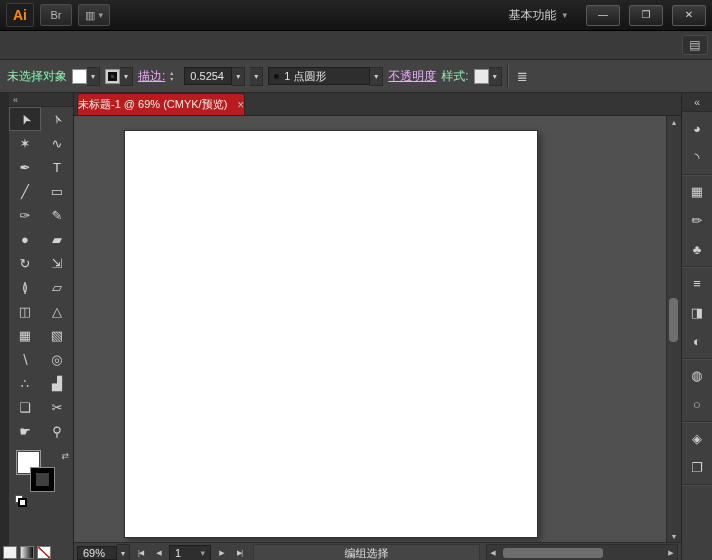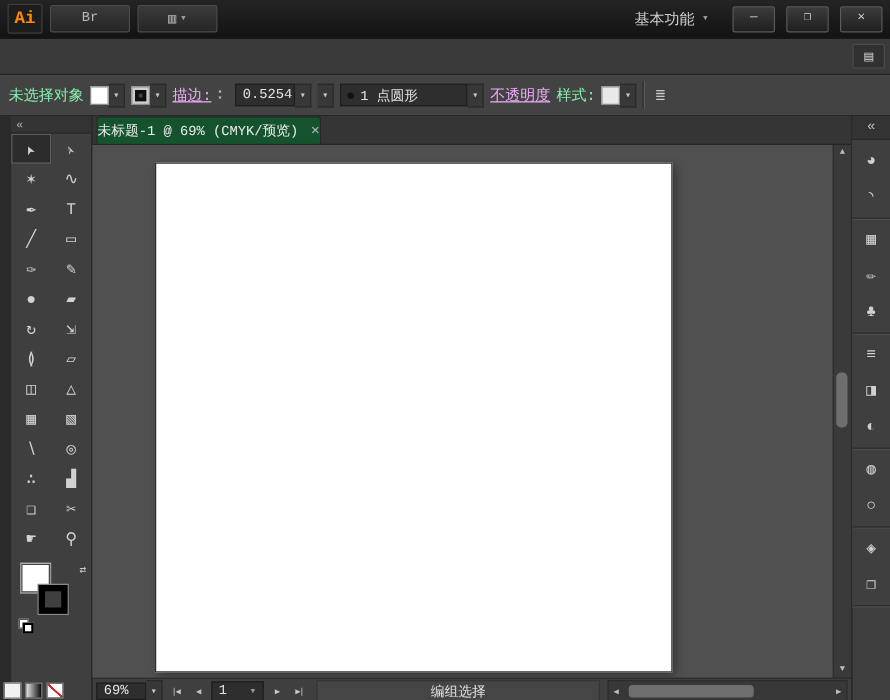--- a/index.html
+++ b/index.html
@@ -1,25 +1,25 @@
 <!DOCTYPE html>
 <html><head>
 <meta charset="utf-8">
 <style>
   html,body{margin:0;padding:0;background:#222;}
   .app{position:relative;width:712px;height:560px;overflow:hidden;background:#3d3d3d;
-       font-family:Liberation Mono, monospace;color:#d6d6d6;
+       font-family:Liberation Sans, sans-serif;color:#d6d6d6;
        -webkit-user-select:none;user-select:none;font-size:12px;}
 
   
   .titlebar{height:30px;background:linear-gradient(#242424,#131313);display:flex;align-items:center;
             gap:6px;padding:0 6px;border-bottom:1px solid #000;}
   .ai-logo{width:26px;height:22px;background:#1d1d1d;border:1px solid #3c3c3c;border-radius:2px;
            color:#ff8a00;font-weight:bold;font-size:14px;display:flex;align-items:center;justify-content:center;}
-  .tb-btn{height:20px;min-width:22px;padding:0 20px;display:flex;align-items:center;justify-content:center;gap:3px;
+  .tb-btn{height:20px;min-width:22px;padding:0 4px;display:flex;align-items:center;justify-content:center;gap:3px;
           background:linear-gradient(#3a3a3a,#262626);border:1px solid #4c4c4c;border-radius:2px;
           color:#b8b8b8;font-size:11px;}
   .tb-spacer{flex:1;}
   .workspace{display:flex;align-items:center;gap:6px;color:#cfcfcf;font-size:12px;padding:0 10px;}
   .ws-caret{font-size:9px;color:#999;}
   .winbtn{width:32px;height:19px;margin-left:3px;display:flex;align-items:center;justify-content:center;
           background:linear-gradient(#3c3c3c,#1f1f1f);border:1px solid #5a5a5a;border-radius:2px;
           color:#d0d0d0;font-size:10px;line-height:1;}
 
   
@@ -77,21 +77,21 @@
   .d-stroke{position:absolute;right:0;bottom:0;width:5px;height:5px;border:2px solid #000;background:#fff;}
   .mini-swatches{position:absolute;left:3px;bottom:4px;display:flex;gap:3px;}
   .mini{width:14px;height:13px;border:1px solid #777;box-sizing:border-box;}
   .mini.color{background:#f2f2f2;}
   .mini.gradient{background:linear-gradient(90deg,#e8e8e8,#0a0a0a);}
   .mini.none{background:linear-gradient(to top right,#fff 44%,#d22828 46%,#d22828 54%,#fff 56%);}
 
   
   .center{flex:1;display:flex;flex-direction:column;min-width:0;}
   .tabbar{height:22px;background:#353535;border-bottom:1px solid #242424;display:flex;align-items:flex-end;padding-left:3px;}
-  .tab{height:21px;background:#14532d;border:1px solid #272727;border-bottom:none;border-radius:3px 3px 0 0;
+  .tab{height:21px;background:#b91c1c;border:1px solid #272727;border-bottom:none;border-radius:3px 3px 0 0;
        display:flex;align-items:center;gap:10px;padding:0 0;font-size:11px;color:#ececec;}
   .tab-close{color:#bdbdbd;font-size:12px;line-height:1;}
   .canvas-wrap{flex:1;display:flex;min-height:0;}
   .canvas{flex:1;position:relative;background:#505050;overflow:hidden;}
   .artboard{position:absolute;left:50px;top:14px;width:412px;height:406px;background:#fff;
             border:1px solid #303030;box-shadow:3px 3px 7px rgba(0,0,0,.38);}
   .vscroll{width:14px;background:#3a3a3a;border-left:1px solid #2b2b2b;display:flex;flex-direction:column;
            align-items:center;flex-shrink:0;}
   .vs-arrow{height:12px;display:flex;align-items:center;justify-content:center;font-size:7px;color:#bdbdbd;width:100%;}
   .vtrack{flex:1;width:100%;position:relative;}

